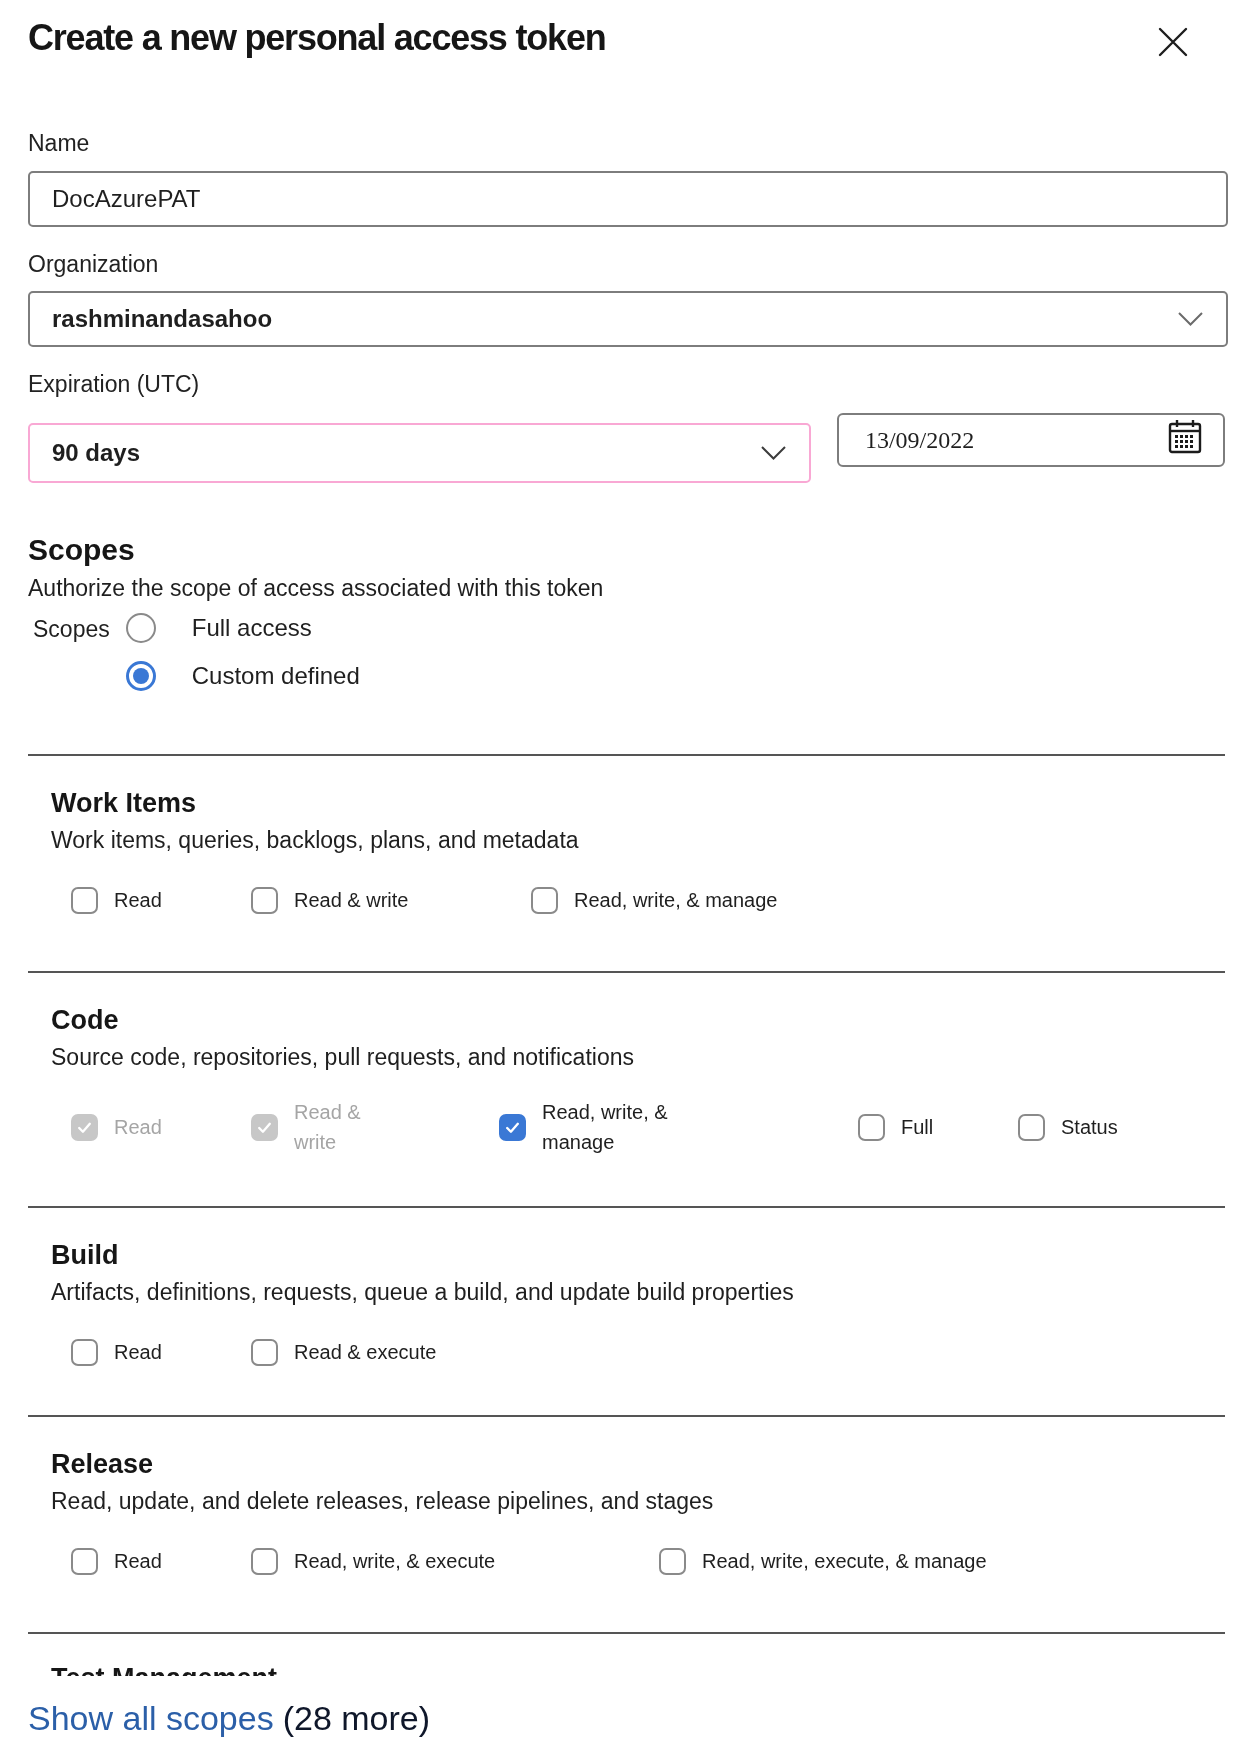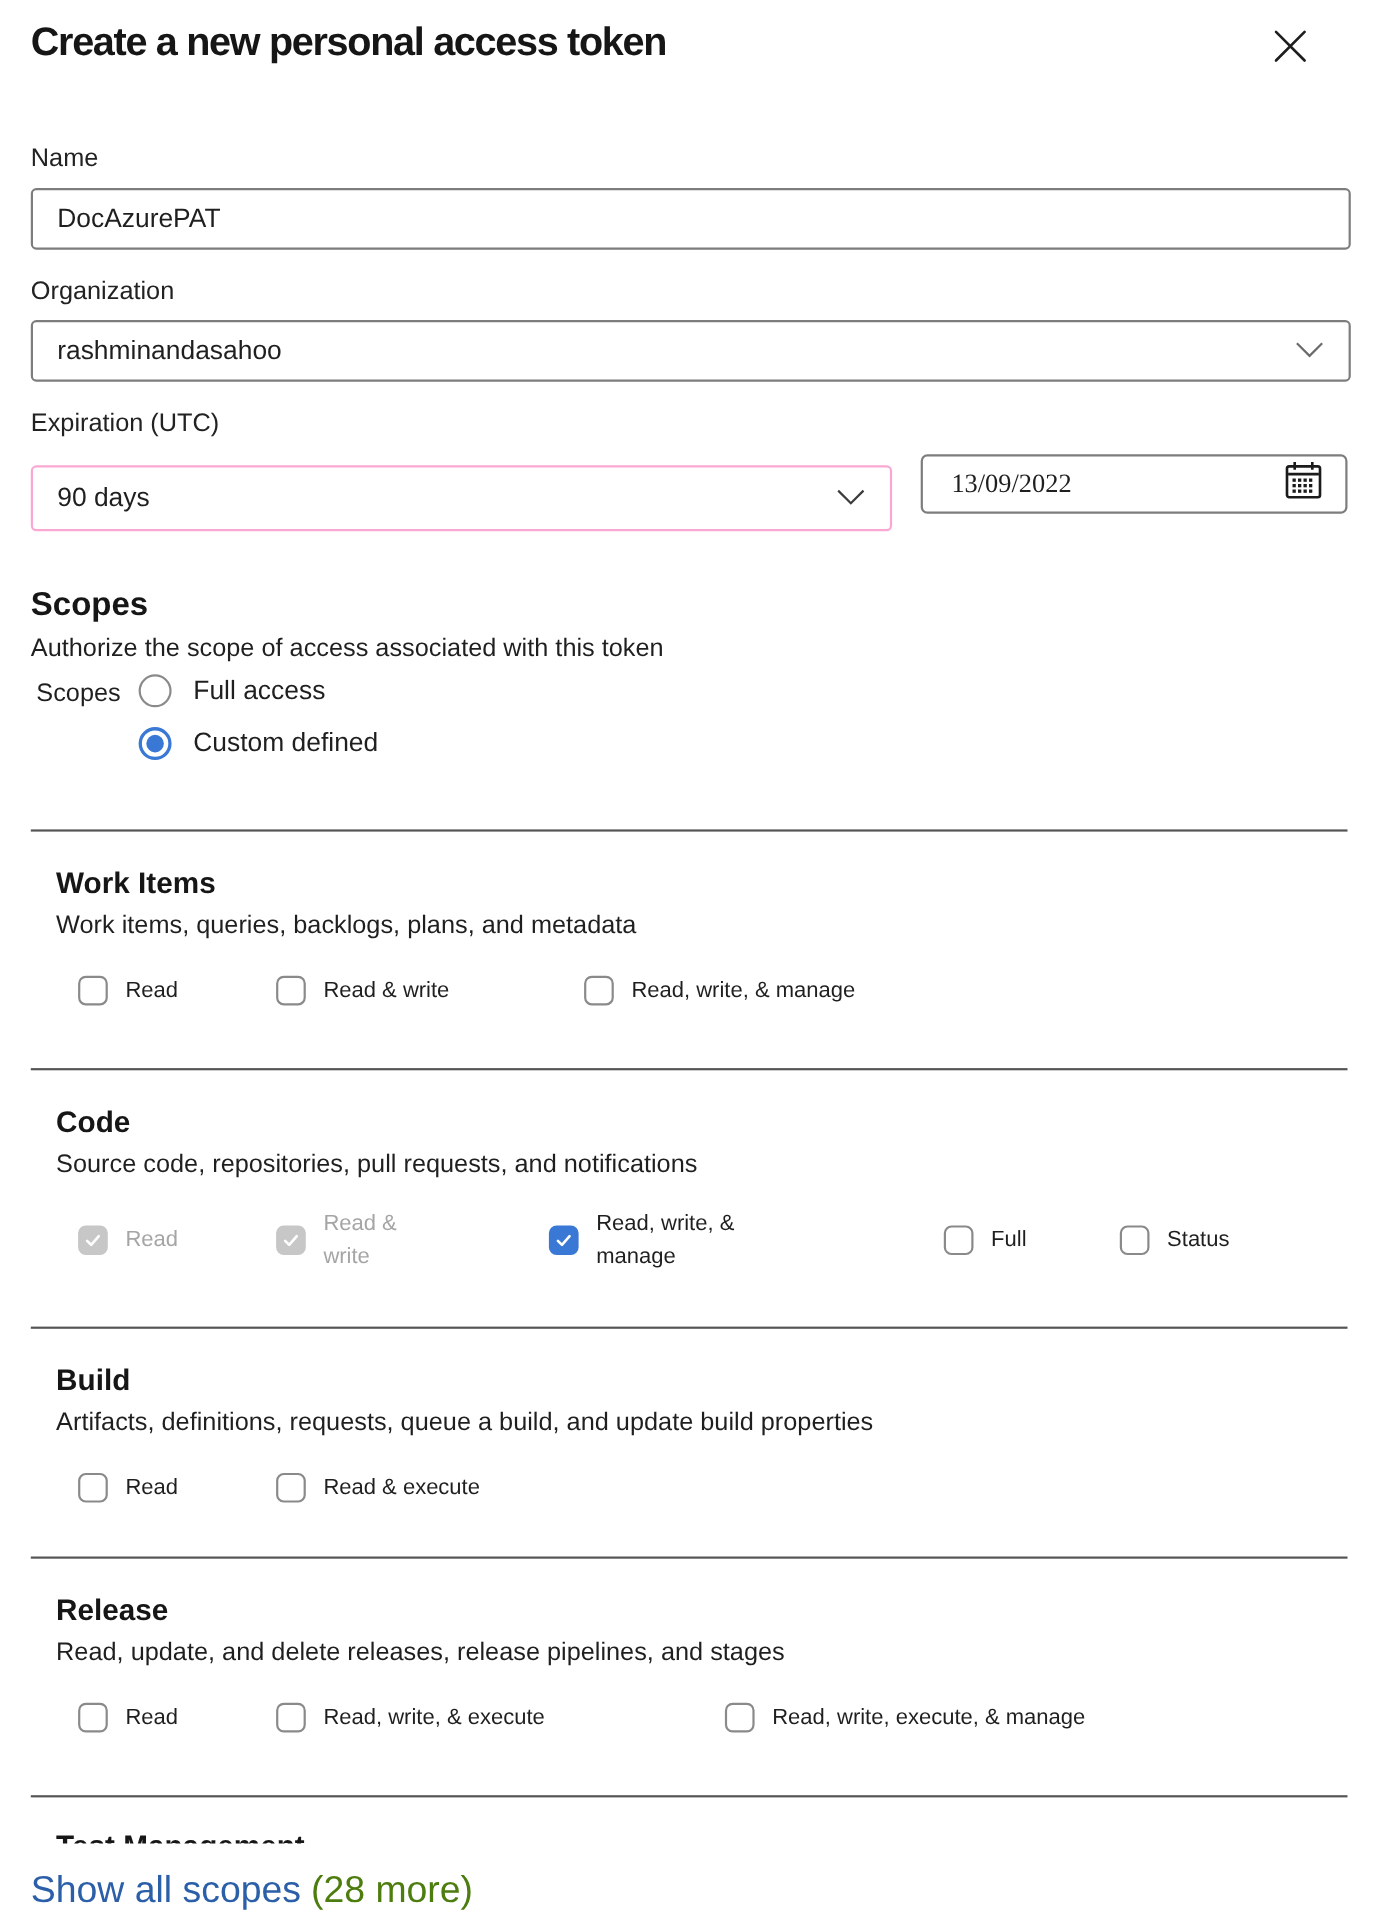--- a/index.html
+++ b/index.html
@@ -33,37 +33,37 @@
   .field-label{font-size:23px;color:#222;margin-top:24px}
   .field-label.first{margin-top:70px}
   .text-input{
     display:block;width:1200px;height:56px;margin-top:14px;border:2px solid var(--border);
     border-radius:5px;font-size:24px;font-family:"Liberation Sans",sans-serif;color:var(--text);
     padding:0 22px;outline:none;background:#fff;
   }
   .select{
     width:1200px;height:56px;margin-top:13px;border:2px solid var(--border);border-radius:5px;
     display:flex;align-items:center;justify-content:space-between;padding:0 22px;font-size:24px;
-    background:#fff;cursor:pointer;
+    background:#fff;cursor:pointer;font-weight:bold;
   }
   .exp-row{display:flex;margin-top:12px;align-items:flex-start}
   .select.duration{width:787px;height:60px;border:2px solid #f9a8d4}
   .date-field{
     width:390px;height:54px;margin-left:26px;margin-top:3px;border:2px solid var(--border);
     border-radius:6px;display:flex;align-items:center;justify-content:space-between;
     padding:0 20px 0 26px;font-size:24px;background:#fff;cursor:pointer;font-family:Liberation Serif, serif;
   }
 
   
   .scopes-heading{font-size:30px;font-weight:600;margin-top:50px;color:#161616}
   .scopes-desc{font-size:23px;margin-top:8px}
   .radio-block{display:flex;margin-top:10px}
   .radio-group-label{font-size:23px;margin:4px 0 0 5px}
   .radio-group{margin-left:16px}
-  .radio-item{display:flex;align-items:center;gap:20px;cursor:pointer;margin-bottom:16px;height:32px}
+  .radio-item{display:flex;align-items:center;gap:36px;cursor:pointer;margin-bottom:16px;height:32px}
   .radio{
     width:30px;height:30px;border:2px solid #8a8a8a;border-radius:50%;position:relative;flex-shrink:0;background:#fff;
   }
   .radio-item.checked .radio{border:3px solid var(--accent)}
   .radio-item.checked .radio::after{
     content:"";position:absolute;inset:4px;border-radius:50%;background:var(--accent);
   }
   .radio-label{font-size:24px}
 
   
@@ -97,21 +97,21 @@
   .sec-gap-b{margin-bottom:49px}
   .sec-gap-c{margin-bottom:47px}
 
   
   .clipped-section{height:13px;overflow:hidden;margin-top:29px;padding-left:23px}
   .clipped-section .section-title{margin-top:0}
 
   
   .show-all-row{margin-top:23px;font-size:34px;display:flex;gap:9px;align-items:center}
   .show-all-link{color:var(--link);text-decoration:none;cursor:pointer}
-  .more-count{color:#4d7c0f}
+  .more-count{color:#0f172a}
 </style>
 </head>
 <body>
 
 <div class="page">
 
   <h1 class="dialog-title">Create a new personal access token</h1>
 
   <button class="close-btn">
     <span>

